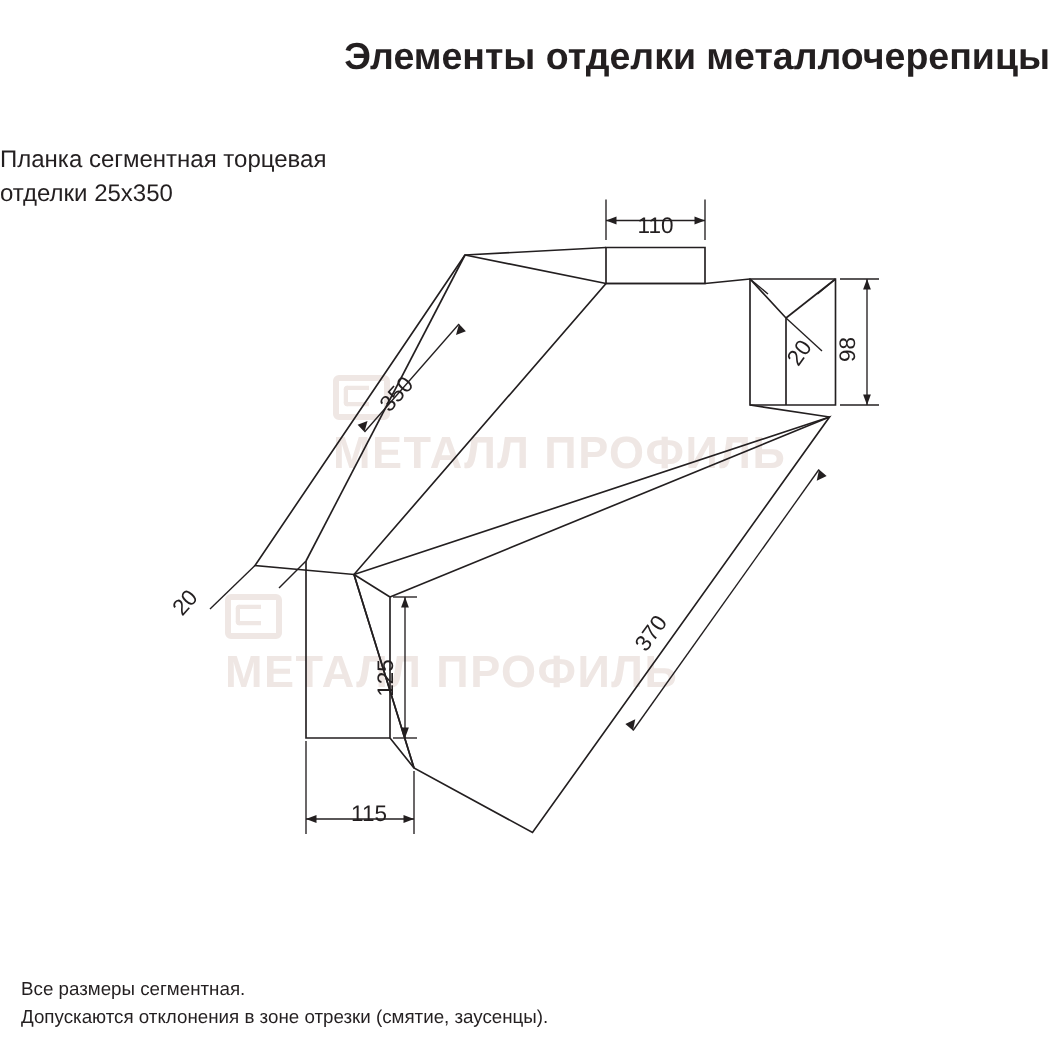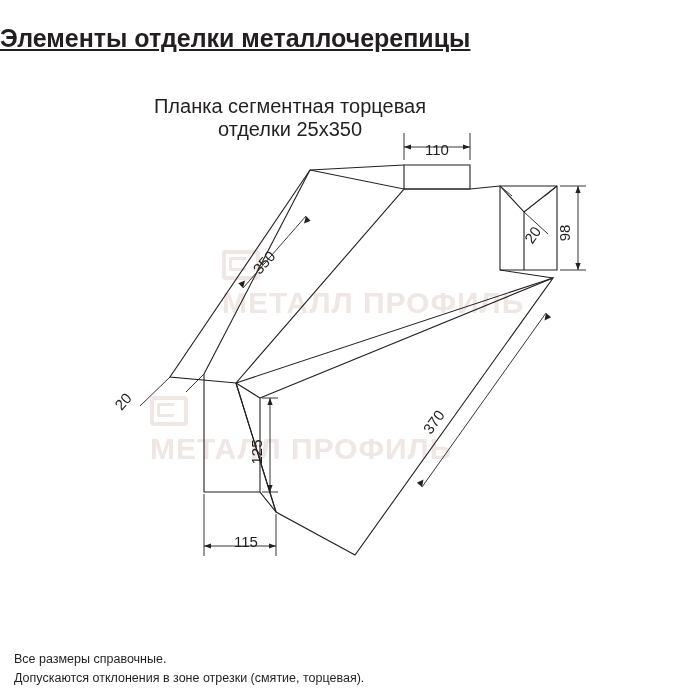--- a/index.html
+++ b/index.html
@@ -19,34 +19,32 @@
     position: absolute;
     left: 0; top: 0;
     width: 700px;
     height: 700px;
   }
   .title {
     position: absolute;
     left: 0;
     top: 24px;
     width: 700px;
-    text-align: left;
+    text-align: right;
     font-size: 25px;
     font-weight: bold;
     letter-spacing: 0px;
     color: #231f20;
-    text-decoration: underline;
   }
   .subtitle {
     position: absolute;
     left: 0;
     top: 95px;
     width: 580px;
-    text-align: center;
-    font-size: 20px;
+    font-size: 16px;
     line-height: 23px;
     color: #231f20;
   }
   .footer {
     position: absolute;
     left: 14px;
     bottom: 12px;
     font-size: 12.5px;
     line-height: 19px;
     color: #231f20;
@@ -194,17 +192,17 @@
     <text class="dimlabel" x="438" y="425" text-anchor="middle" transform="rotate(-54 438 425)">370</text>
 
     <text class="dimlabel" x="127" y="405" text-anchor="middle" transform="rotate(-48 127 405)">20</text>
 
     <text class="dimlabel" x="262" y="452" text-anchor="middle" transform="rotate(-90 262 452)">125</text>
 
     <text class="dimlabel" x="246" y="547" text-anchor="middle">115</text>
   </svg>
 
   <div class="footer">
-    <div>Все размеры справочные.</div>
-    <div>Допускаются отклонения в зоне отрезки (смятие, торцевая).</div>
+    <div>Все размеры сегментная.</div>
+    <div>Допускаются отклонения в зоне отрезки (смятие, заусенцы).</div>
   </div>
 
 </div>
 
 </body></html>

